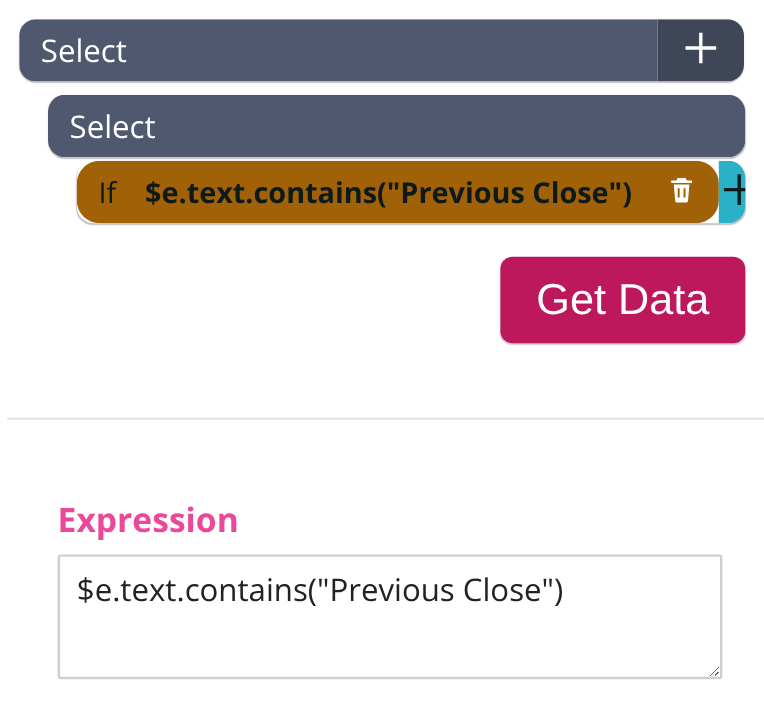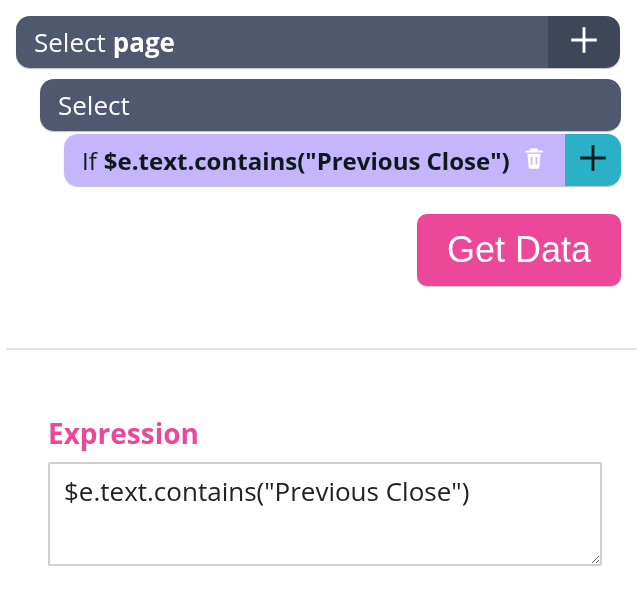--- a/index.html
+++ b/index.html
@@ -11,21 +11,21 @@
     align-items: stretch;
     border-radius: 14px;
     overflow: hidden;
     box-shadow: 0 1px 1px rgba(0,0,0,0.25);
   }
   .row .main {
     flex: 1;
     display: flex;
     align-items: center;
     padding: 0 18px;
-    gap: 7px;
+    gap: 24px;
   }
   .row .add {
     width: 72px;
     display: flex;
     align-items: center;
     justify-content: center;
     cursor: pointer;
   }
 
   
@@ -54,40 +54,40 @@
   .row2 .w-bold  { font-weight: 700; font-size: 26px; }
 
   
   .row3 {
     position: absolute;
     left: 64px;
     top: 134px;
     width: 557px;
     height: 52px;
   }
-  .row3 .main { background: #c4b5fd; color: #0e1a1a; }
+  .row3 .main { background: #a16207; color: #0e1a1a; border-radius: 19px; }
   .row3 .add  { background: #2bb1c7; }
   .row3 .if-word { font-weight: 400; font-size: 24px; color: #0e1a1a; }
   .row3 .expr    { font-weight: 700; font-size: 24px; color: #0e1a1a; white-space: nowrap; }
 
   .trash {
     margin-left: 4px;
     display: inline-flex;
     align-items: center;
     cursor: pointer;
   }
 
   
   .getdata {
     position: absolute;
     right: 16px;
     top: 214px;
     height: 72px;
     padding: 0 30px;
-    background: #ec4899;
+    background: #be185d;
     color: #fff;
     font-size: 36px;
     font-weight: 400;
     border: none;
     border-radius: 10px;
     display: flex;
     align-items: center;
     justify-content: center;
     cursor: pointer;
     box-shadow: 0 1px 1px rgba(0,0,0,0.2);
@@ -129,21 +129,20 @@
     outline: none;
     line-height: 1.2;
   }
 </style>
 </head>
 <body>
 
 <div class="row row1">
   <div class="main">
     <span class="w-light">Select</span>
-    <span class="w-bold">page</span>
   </div>
   <div class="add">
     <span>
       <svg width="34" height="34" viewBox="0 0 24 24">
           <path fill="#ffffff" d="M11 3h2v8h8v2h-8v8h-2v-8H3v-2h8z"></path>
         </svg>
     </span>
   </div>
 </div>
 

